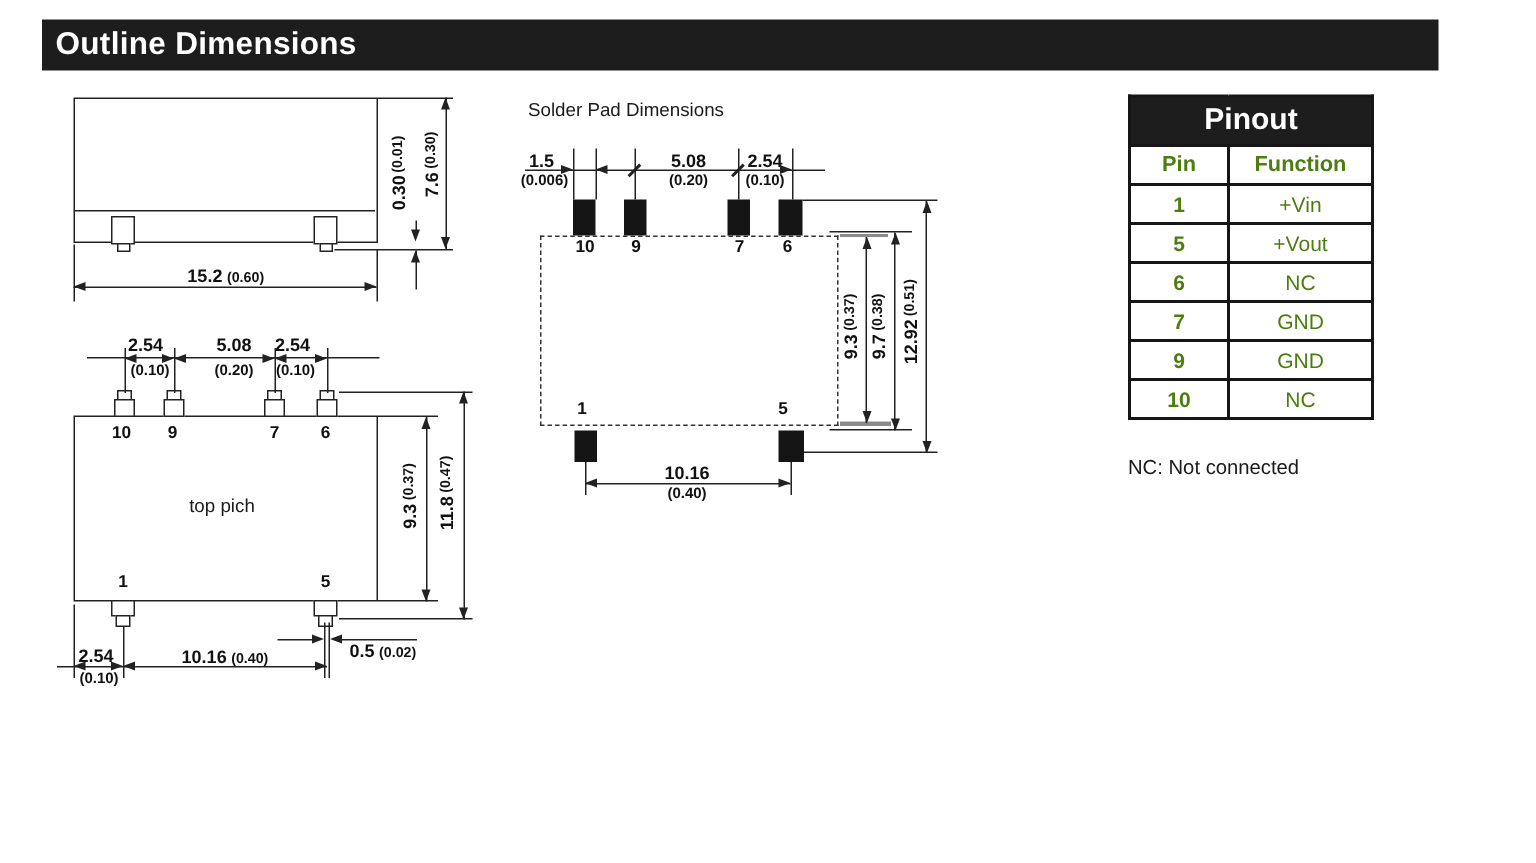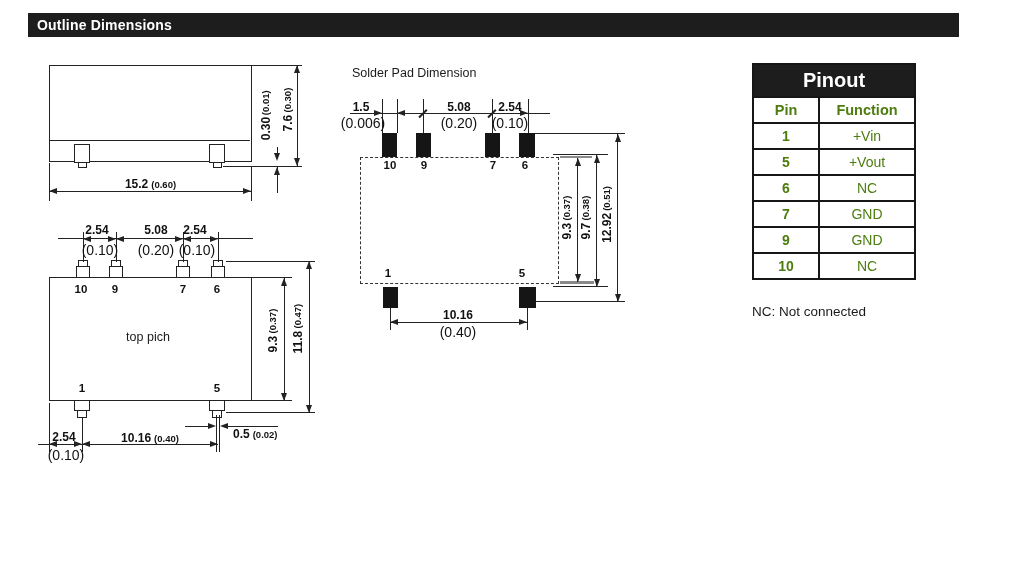--- a/index.html
+++ b/index.html
@@ -1,42 +1,42 @@
 <!DOCTYPE html>
 <html><head>
 <meta charset="utf-8">
 <style>
   *{margin:0;padding:0;box-sizing:border-box}
   html,body{background:#fff}
   body{font-family:"Liberation Sans","DejaVu Sans",sans-serif;color:#111}
   #stage{position:relative;width:1024px;height:575px;background:#fff;overflow:hidden}
 
-  .titlebar{position:absolute;left:28px;top:13px;width:931px;height:24px;background:#1d1d1d;color:#fff;
-            display:flex;align-items:center;padding-left:9px;font-size:14px;font-weight:bold;letter-spacing:.2px}
+  .titlebar{position:absolute;left:28px;top:13px;width:931px;height:34px;background:#1d1d1d;color:#fff;
+            display:flex;align-items:center;padding-left:9px;font-size:21px;font-weight:bold;letter-spacing:.2px}
 
   .hl,.vl,.ar,.tick,.ps,.pad,.gb{position:absolute;display:block}
   .hl{height:1.4px;background:#222}
   .vl{width:1.4px;background:#222}
   .tick{width:1.6px;height:11px;background:#222;transform:rotate(45deg)}
   .ar{width:0;height:0;border:solid transparent}
   .aL{border-width:3px 8px 3px 0;border-right-color:#222}
   .aR{border-width:3px 0 3px 8px;border-left-color:#222}
   .aU{border-width:0 3px 8px 3px;border-bottom-color:#222}
   .aD{border-width:8px 3px 0 3px;border-top-color:#222}
 
   .box{position:absolute;border:1.6px solid #222;background:#fff}
   .dashed{position:absolute;border:1.6px dashed #333;background:transparent}
   .ps{background:#fff;border:1.5px solid #222}
   .pad{background:#151515}
   .gb{background:#8a8a8a}
 
   .t{position:absolute;font-size:12px;font-weight:bold;white-space:nowrap;text-align:center;color:#111}
   .t .in,.vt .in{font-size:9.5px}
   .t .in{margin-left:3px}
-  .ts{position:absolute;font-size:14px;font-weight:normal;white-space:nowrap;text-align:center;color:#111}
+  .ts{position:absolute;font-size:10px;font-weight:bold;white-space:nowrap;text-align:center;color:#111}
   .lab{position:absolute;width:20px;font-size:11.5px;font-weight:bold;text-align:center;color:#111}
   .plain{position:absolute;font-size:12.5px;color:#1a1a1a;white-space:nowrap}
   .vt{position:absolute;writing-mode:vertical-rl;transform:rotate(180deg);font-size:12px;font-weight:bold;
       white-space:nowrap;color:#111}
   .vt .in{padding-inline-start:2px}
   .notes{position:absolute;font-size:12.3px;color:#1a1a1a;line-height:16.2px}
 
   table.pinout{position:absolute;left:752px;top:63px;width:164px;border-collapse:collapse;table-layout:fixed}
   table.pinout th,table.pinout td{border:2px solid #161616;text-align:center;vertical-align:middle;color:#4d7c0f}
   table.pinout .ph{background:#1d1d1d;color:#fff;font-size:20px;font-weight:bold;height:33px;border-color:#161616}
@@ -149,21 +149,21 @@
     <div class="ts" style="left:46px;top:447px;width:40px">(0.10)</div>
     <div class="t" style="left:100px;top:431px;width:100px"><span>10.16</span><span class="in">(0.40)</span></div>
     <i class="hl" style="left:185px;top:426px;width:23px"></i>
     <i class="ar aR" style="left:208px;top:423px"></i>
     <i class="hl" style="left:226px;top:426px;width:52px"></i>
     <i class="ar aL" style="left:220px;top:423px"></i>
     <div class="t" style="left:233px;top:427px"><span>0.5</span><span class="in">(0.02)</span></div>
   </div>
 
   <div>
-    <div class="plain" style="left:352px;top:66px">Solder Pad Dimension</div>
+    <div class="plain" style="left:352px;top:66px">Solder Pad Dimensions</div>
 
     <i class="hl" style="left:350px;top:113px;width:200px"></i>
     <i class="vl" style="left:381.5px;top:99px;height:34px"></i>
     <i class="vl" style="left:396.5px;top:99px;height:34px"></i>
     <i class="vl" style="left:422.5px;top:99px;height:34px"></i>
     <i class="vl" style="left:491.5px;top:99px;height:34px"></i>
     <i class="vl" style="left:527.5px;top:99px;height:34px"></i>
     <i class="tick" style="left:422px;top:108px"></i>
     <i class="tick" style="left:491px;top:108px"></i>
     <i class="ar aR" style="left:374px;top:110px"></i>

